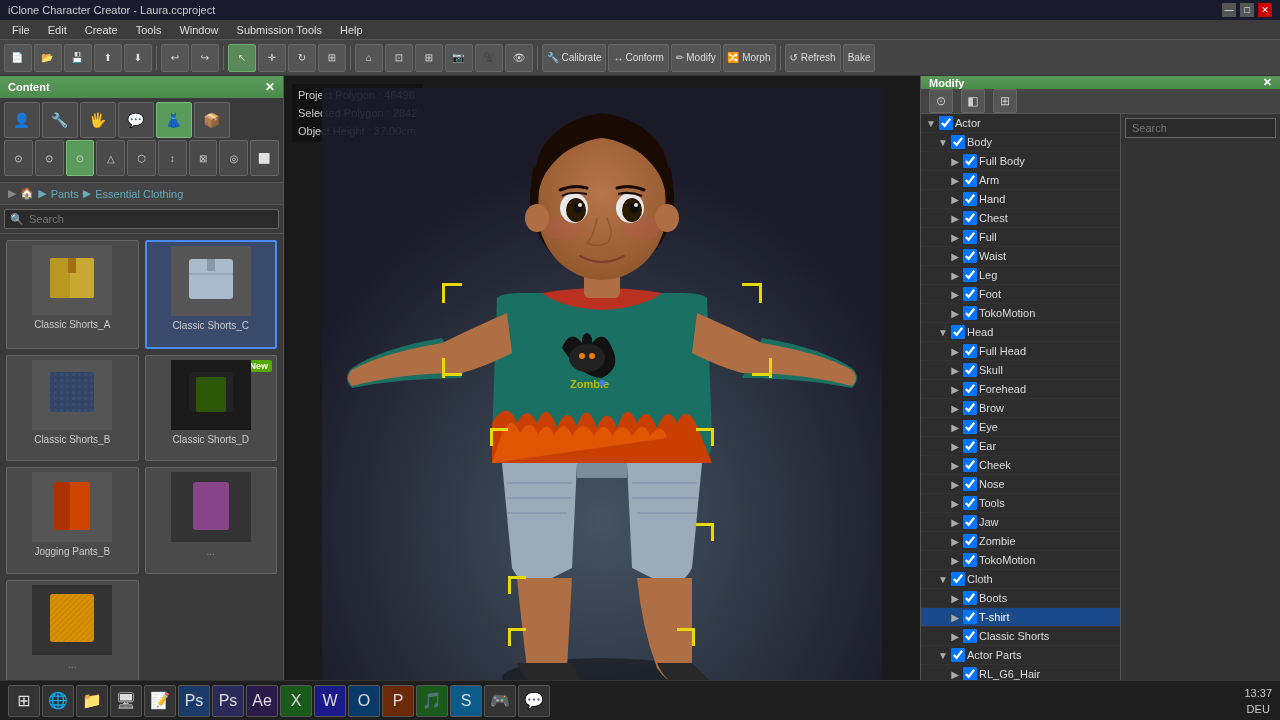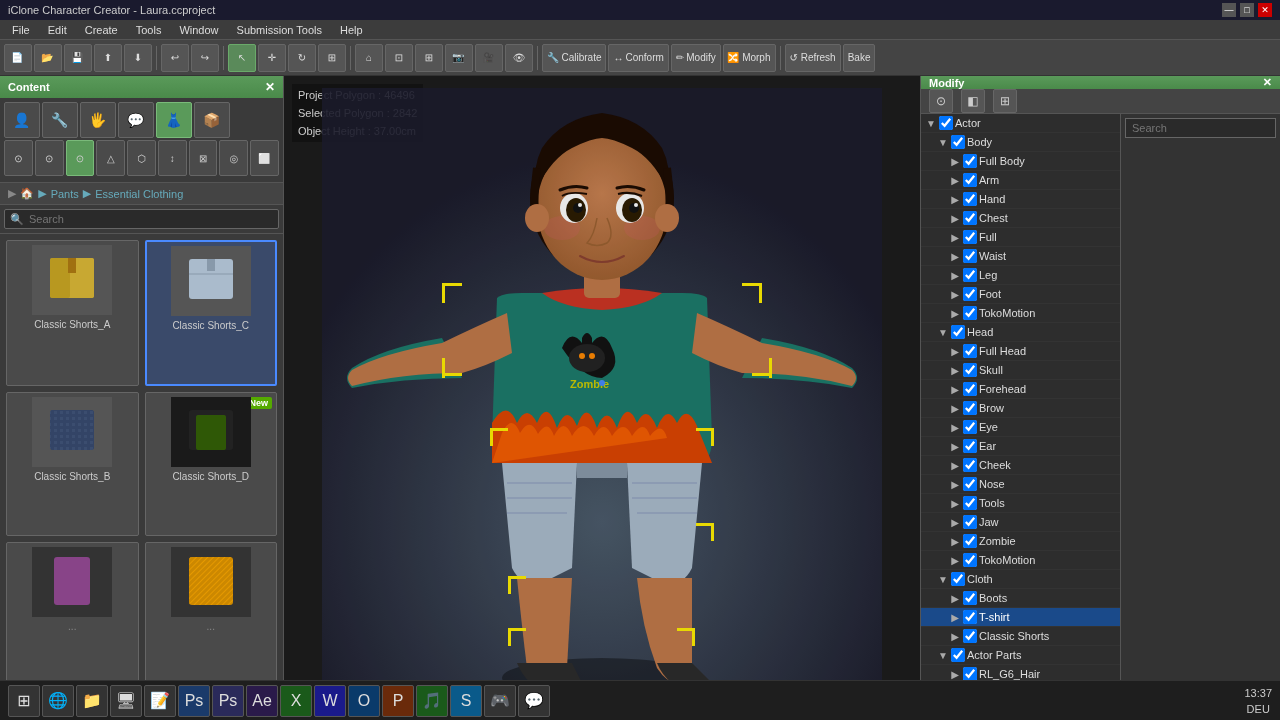--- a/index.html
+++ b/index.html
@@ -349,20 +349,30 @@
             <rect x="8" y="5" width="44" height="40" rx="3" fill="#1a1a1a"></rect>
             <rect x="8" y="5" width="44" height="40" rx="3" fill="#222222"></rect>
 
             <rect x="15" y="10" width="30" height="35" rx="2" fill="#336600" opacity="0.8"></rect>
           </svg>
         </div>
         <span class="clothing-label">Classic Shorts_D</span>
       </div>
 
 
+      <div class="clothing-item">
+        <div class="clothing-thumb">
+          <svg width="60" height="55" viewBox="0 0 60 55">
+            <rect x="12" y="2" width="36" height="48" rx="3" fill="#cc4400"></rect>
+            <rect x="12" y="2" width="16" height="48" rx="2" fill="#aa3300"></rect>
+            <rect x="32" y="2" width="16" height="48" rx="2" fill="#cc4400"></rect>
+          </svg>
+        </div>
+        <span class="clothing-label">Jogging Pants_B</span>
+      </div>
 
       <div class="clothing-item">
         <div class="clothing-thumb" style="background:#333;">
           <svg width="60" height="55" viewBox="0 0 60 55">
             <rect x="12" y="2" width="36" height="48" rx="3" fill="#884488"></rect>
           </svg>
         </div>
         <span class="clothing-label" style="color:#888;">...</span>
       </div>
 

